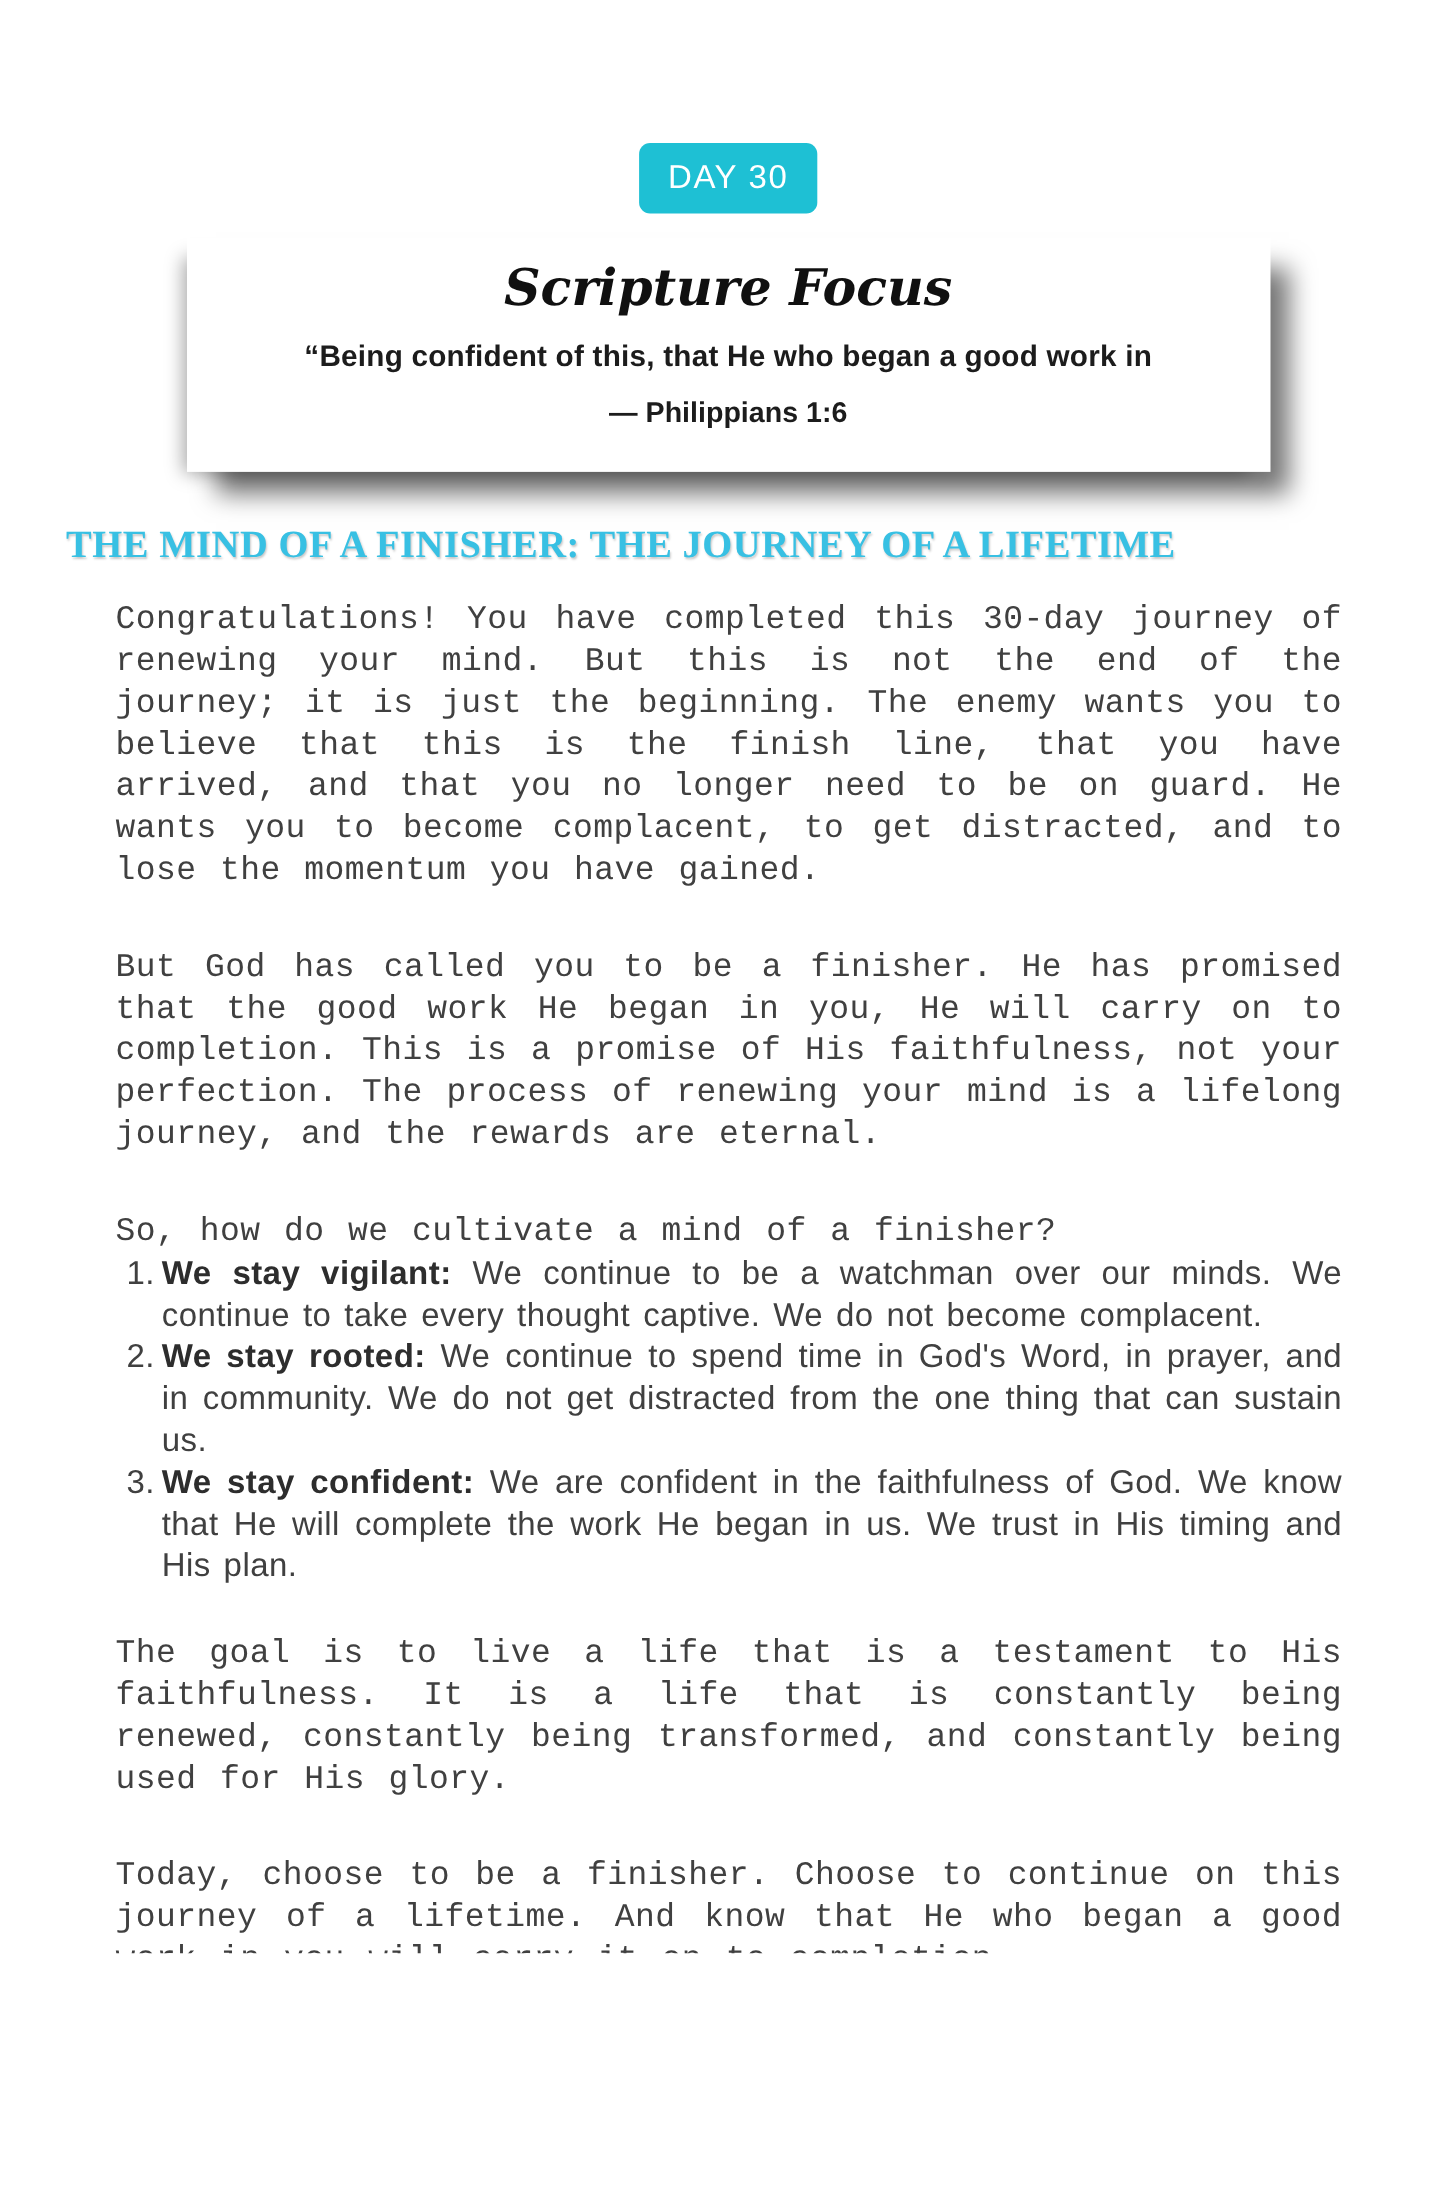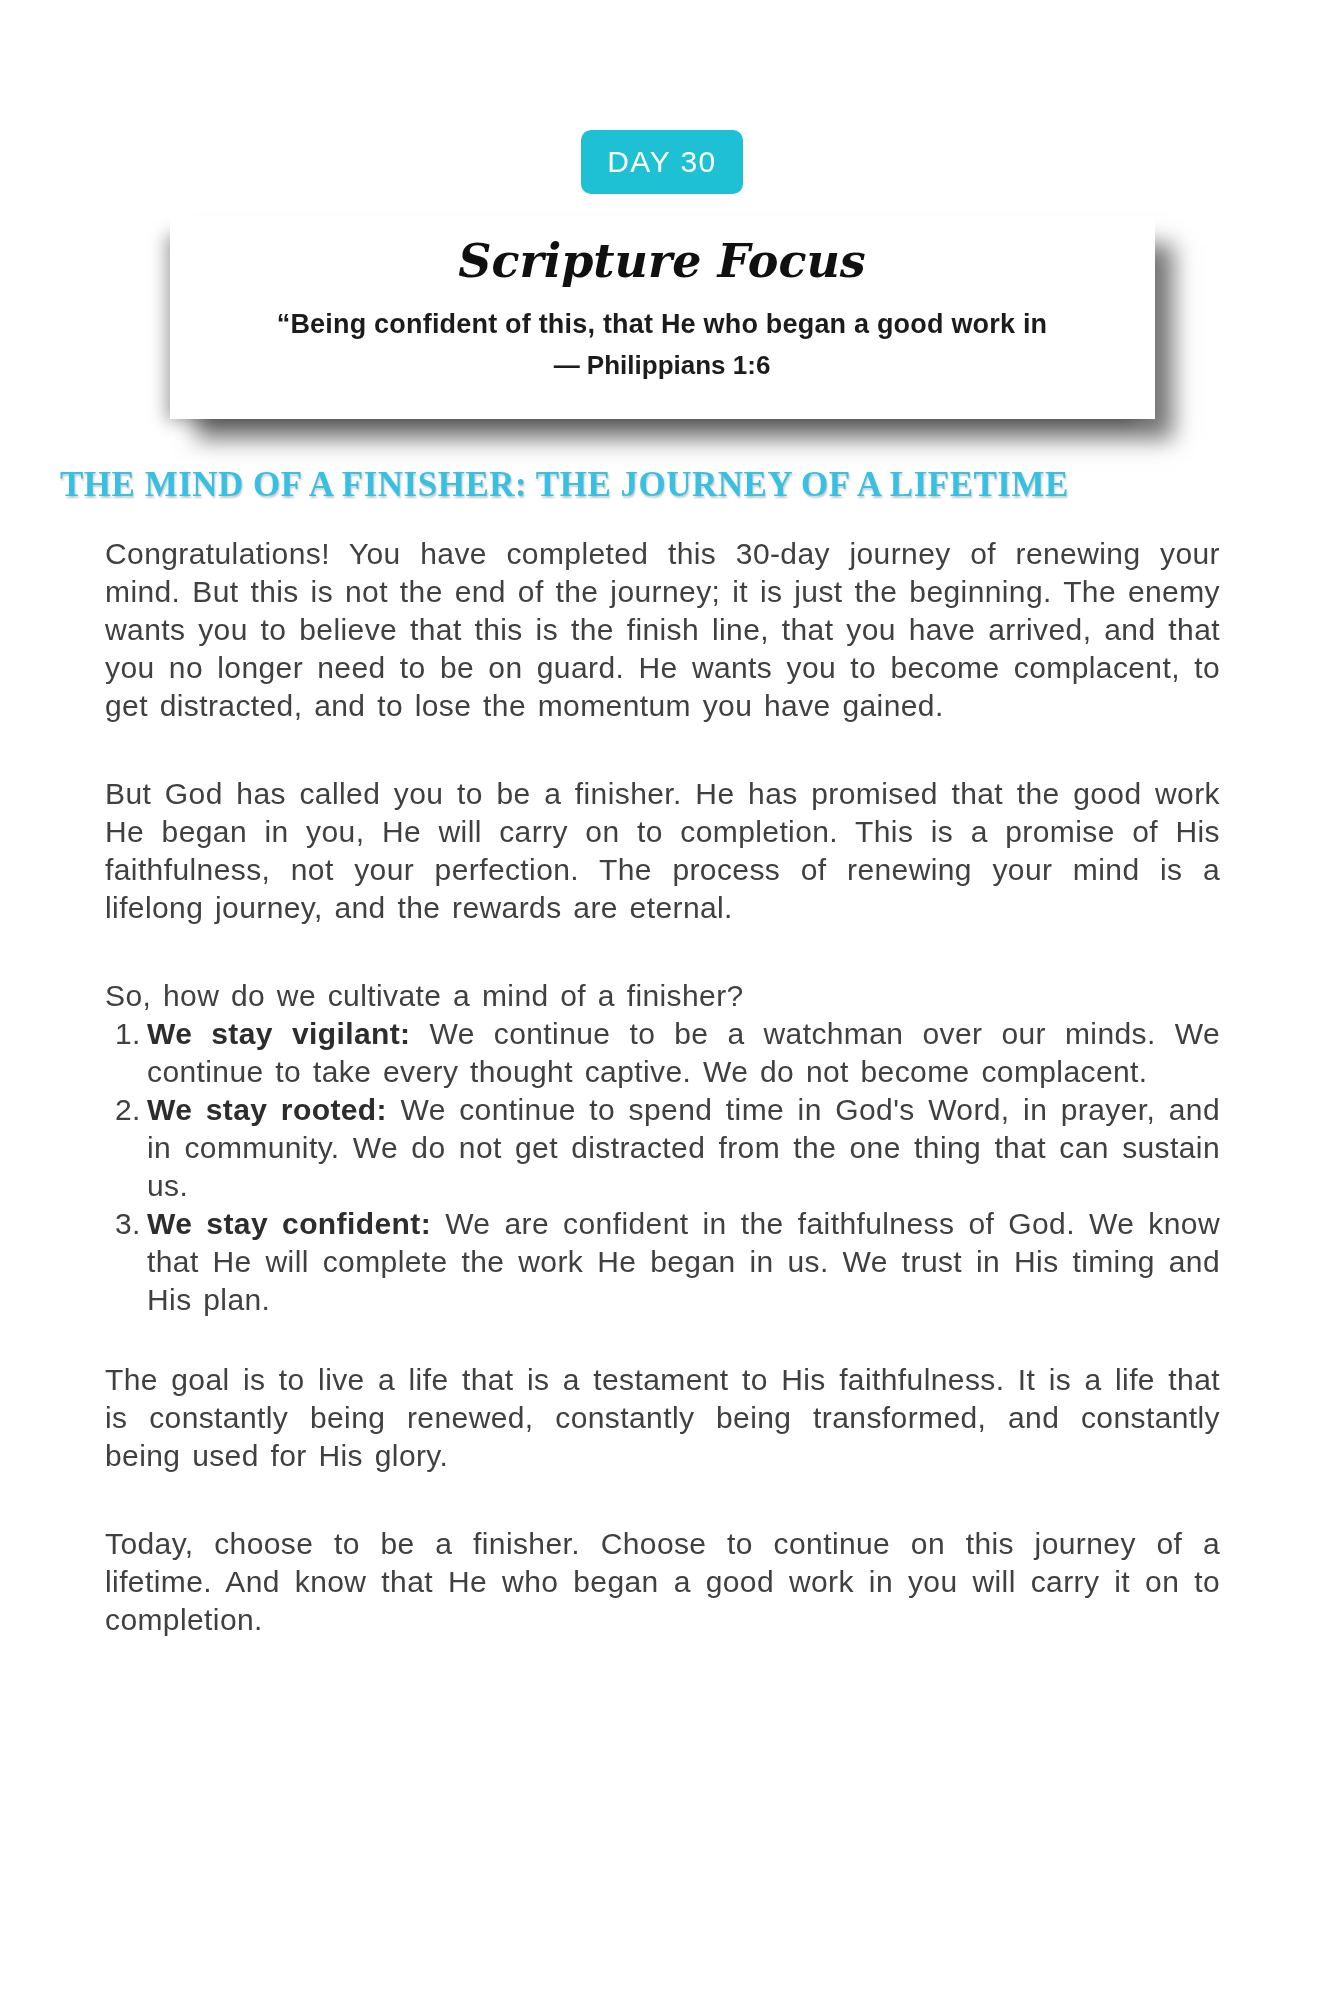--- a/index.html
+++ b/index.html
@@ -50,21 +50,21 @@
     font-size: 27px;
     line-height: 36px;
     letter-spacing: 0.2px;
     color: #1c1c1c;
     margin-top: 18px;
   }
   .attribution {
     font-weight: 700;
     font-size: 26px;
     color: #1c1c1c;
-    margin-top: 8px;
+    margin-top: 18px;
   }
 
   
   .heading {
     margin: 46px 60px 0;
     text-align: left;
     font-family: "Liberation Serif", serif;
     font-weight: 700;
     font-size: 35px;
     letter-spacing: 0.5px;
@@ -75,20 +75,21 @@
   
   .content { margin: 0 104px 0 105px; }
   .body-text {
     margin: 0 0 50px;
     font-size: 30px;
     line-height: 38px;
     letter-spacing: 0.4px;
     word-spacing: 3px;
     color: #404040;
     text-align: justify;
+    font-family: Liberation Mono, monospace;
   }
   .body-text.first { margin-top: 30px; }
   .body-text.intro { margin-bottom: 0; }
   .body-text.after-list { margin-top: 42px; }
   .body-text.last { margin-bottom: 0; }
 
   .finisher-list { list-style: none; margin: 0; padding: 0; }
   .finisher-list li {
     position: relative;
     padding-left: 42px;

